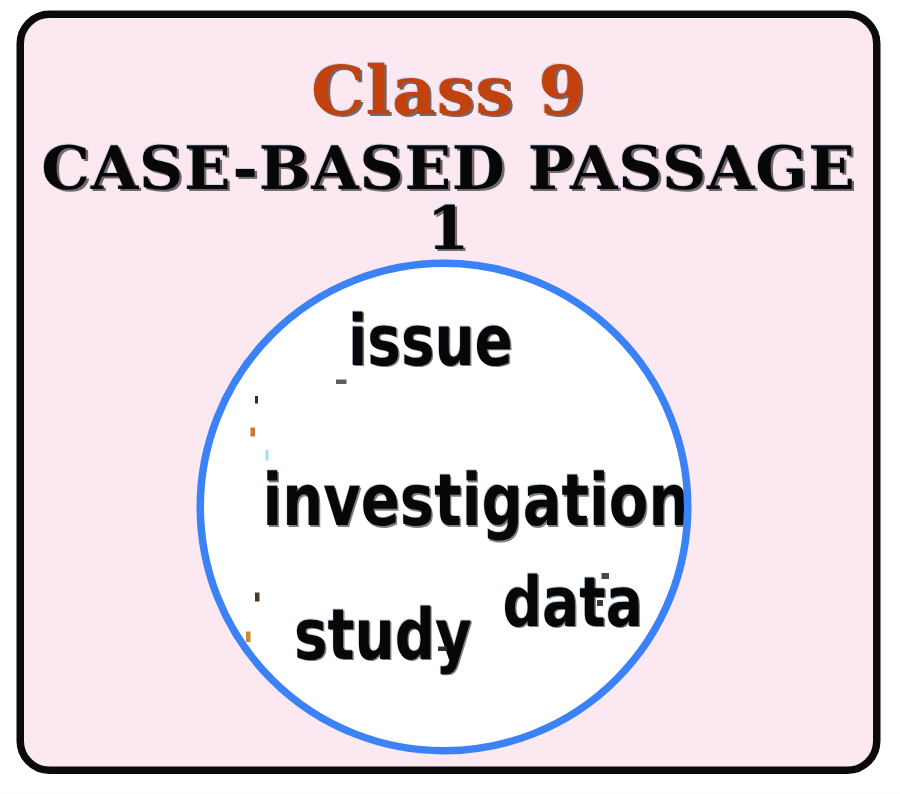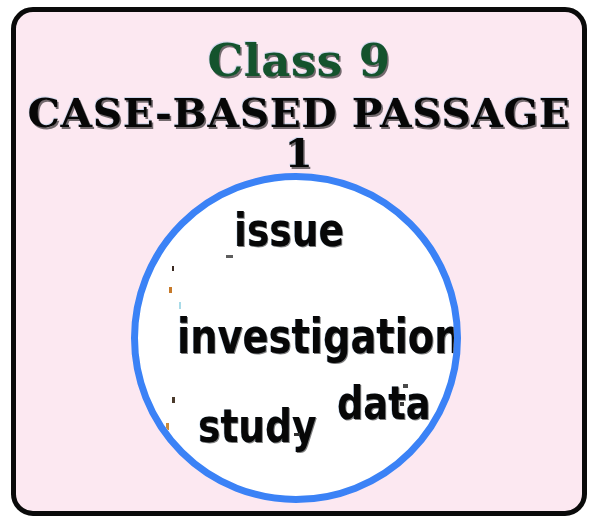--- a/index.html
+++ b/index.html
@@ -45,21 +45,21 @@
     text-align: center;
     line-height: 1;
     user-select: none;
   }
   .title-line1 {
     display: block;
     font-family: "DejaVu Serif", "Liberation Serif", serif;
     font-weight: 700;
     font-size: 45px;
     letter-spacing: 0.5px;
-    color: #14532d;
+    color: #c2410c;
     text-shadow: 1.5px 1.5px 0 rgba(0,0,0,0.55), -0.6px -0.6px 0 rgba(170,200,230,0.55);
   }
   .title-line2 {
     display: block;
     margin-top: 10px;
     font-family: "DejaVu Serif", "Liberation Serif", serif;
     font-weight: 700;
     font-size: 40px;
     letter-spacing: 0.5px;
     color: #070707;
@@ -68,21 +68,21 @@
   }
 
   
   .wordcloud {
     position: absolute;
     left: 115px;   
     top: 161px;    
     width: 330px;
     height: 330px;
     box-sizing: border-box;
-    border: 7px solid #3b82f6;
+    border: 5px solid #3b82f6;
     border-radius: 50%;
     background: #ffffff;
     overflow: hidden;
   }
 
   .cloud-word {
     position: absolute;
     font-family: "DejaVu Sans", "Liberation Sans", sans-serif;
     font-weight: 700;
     color: #070707;

